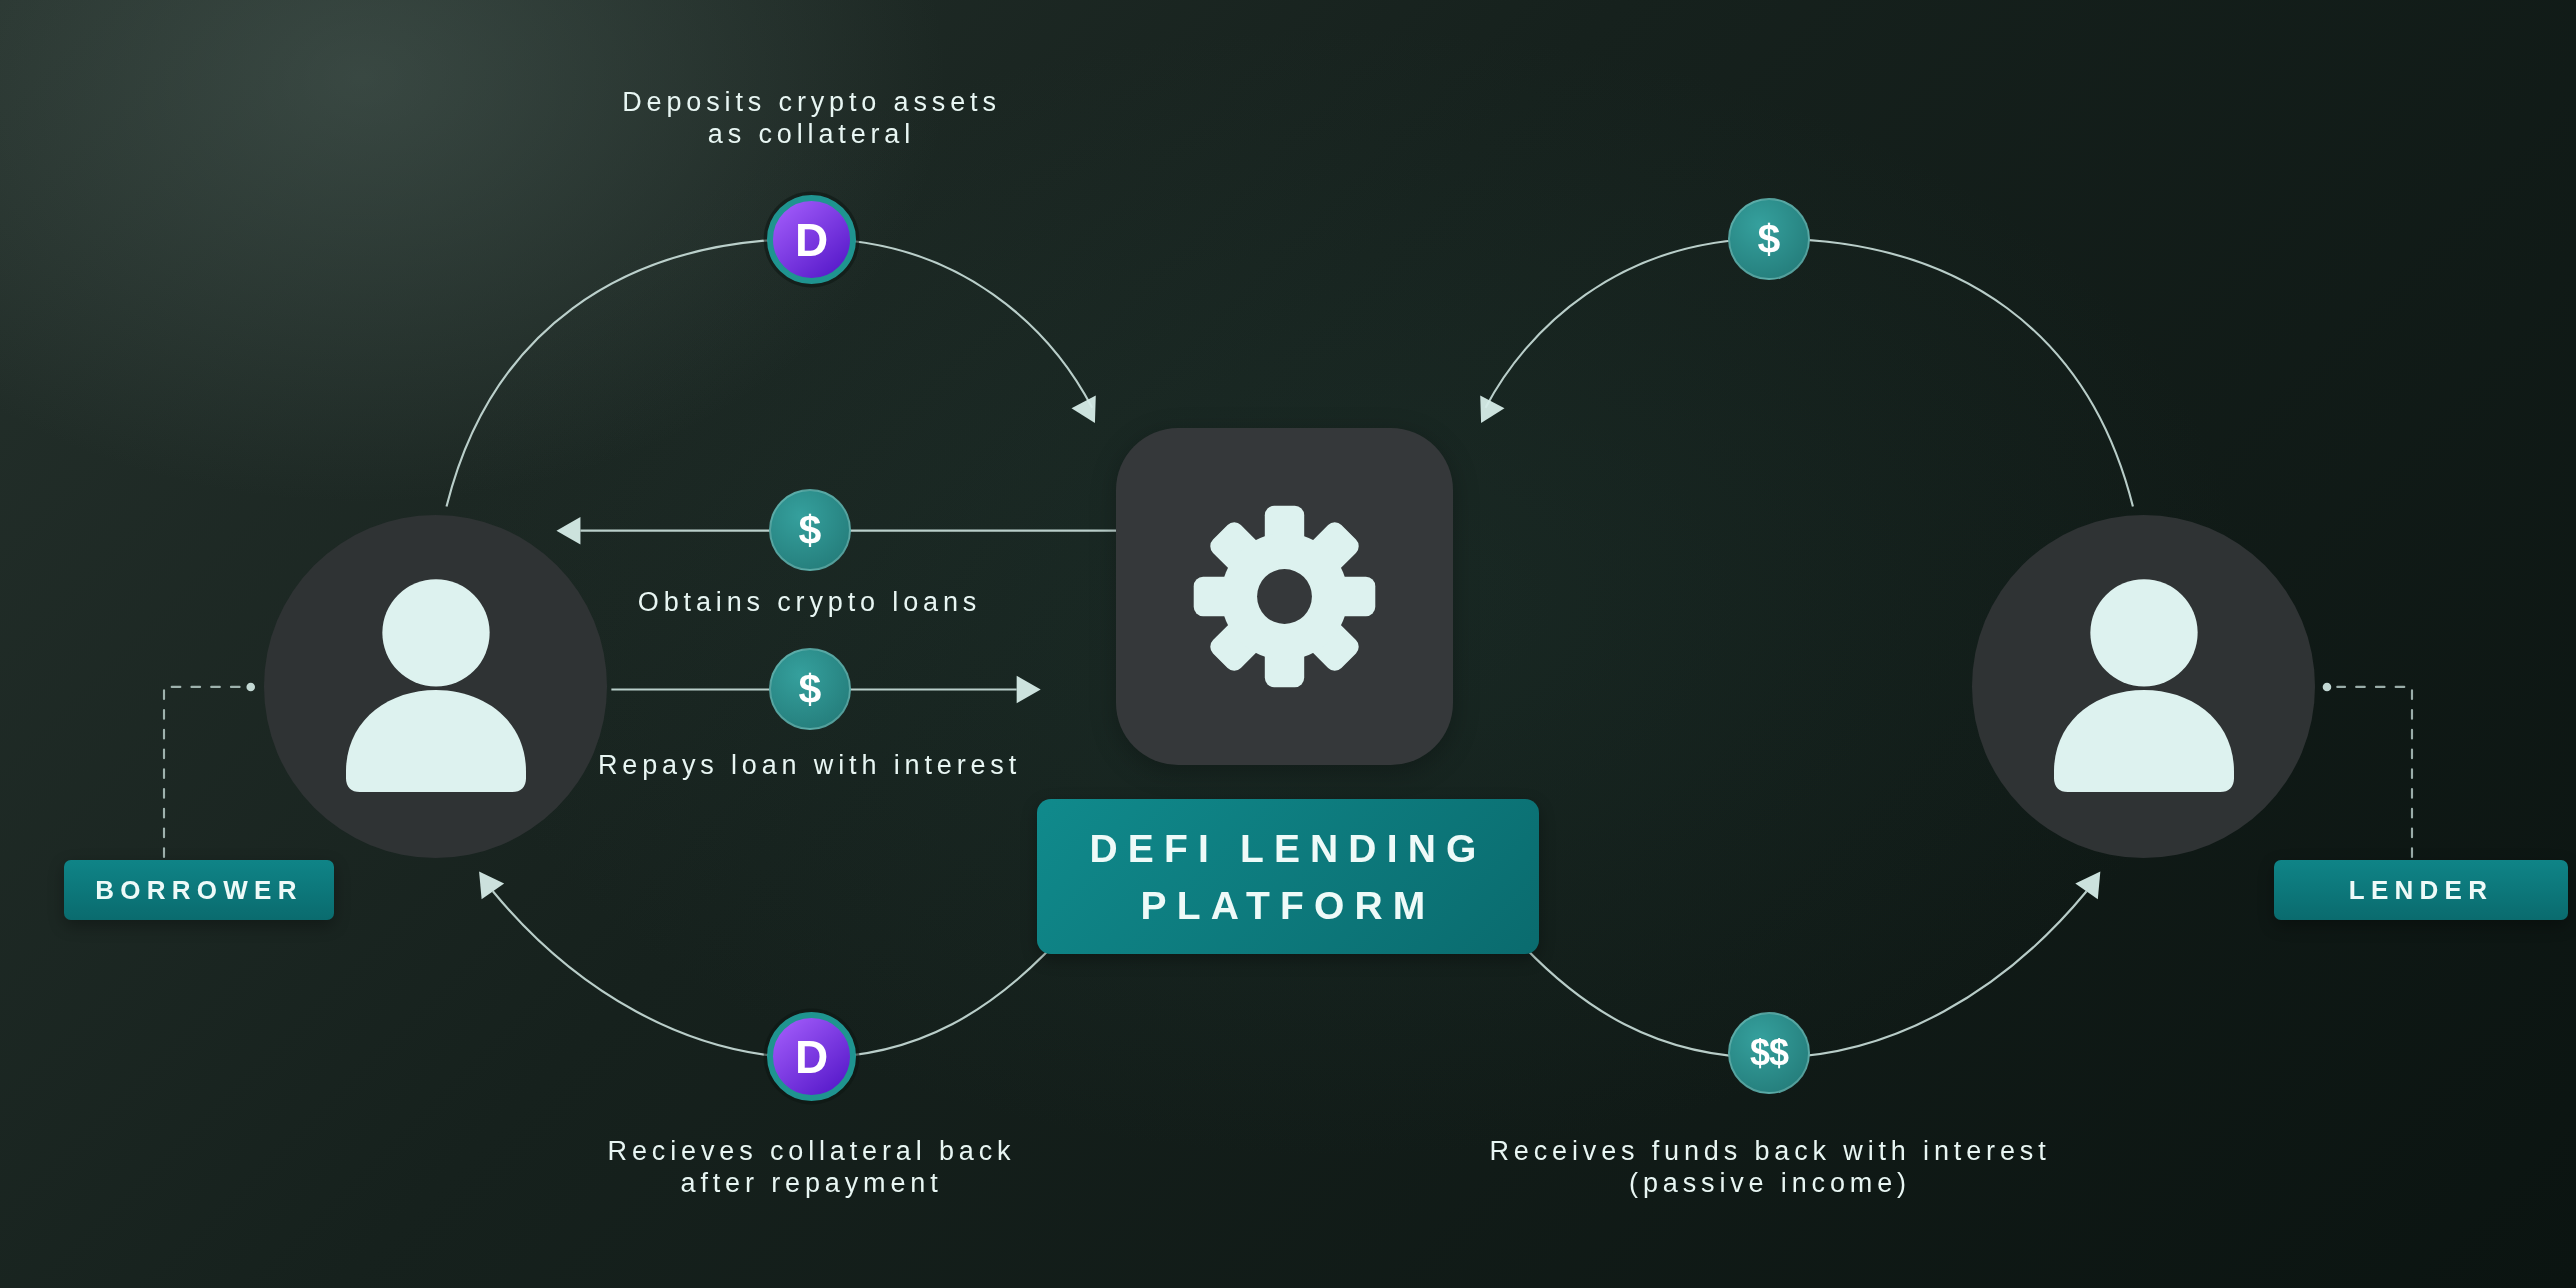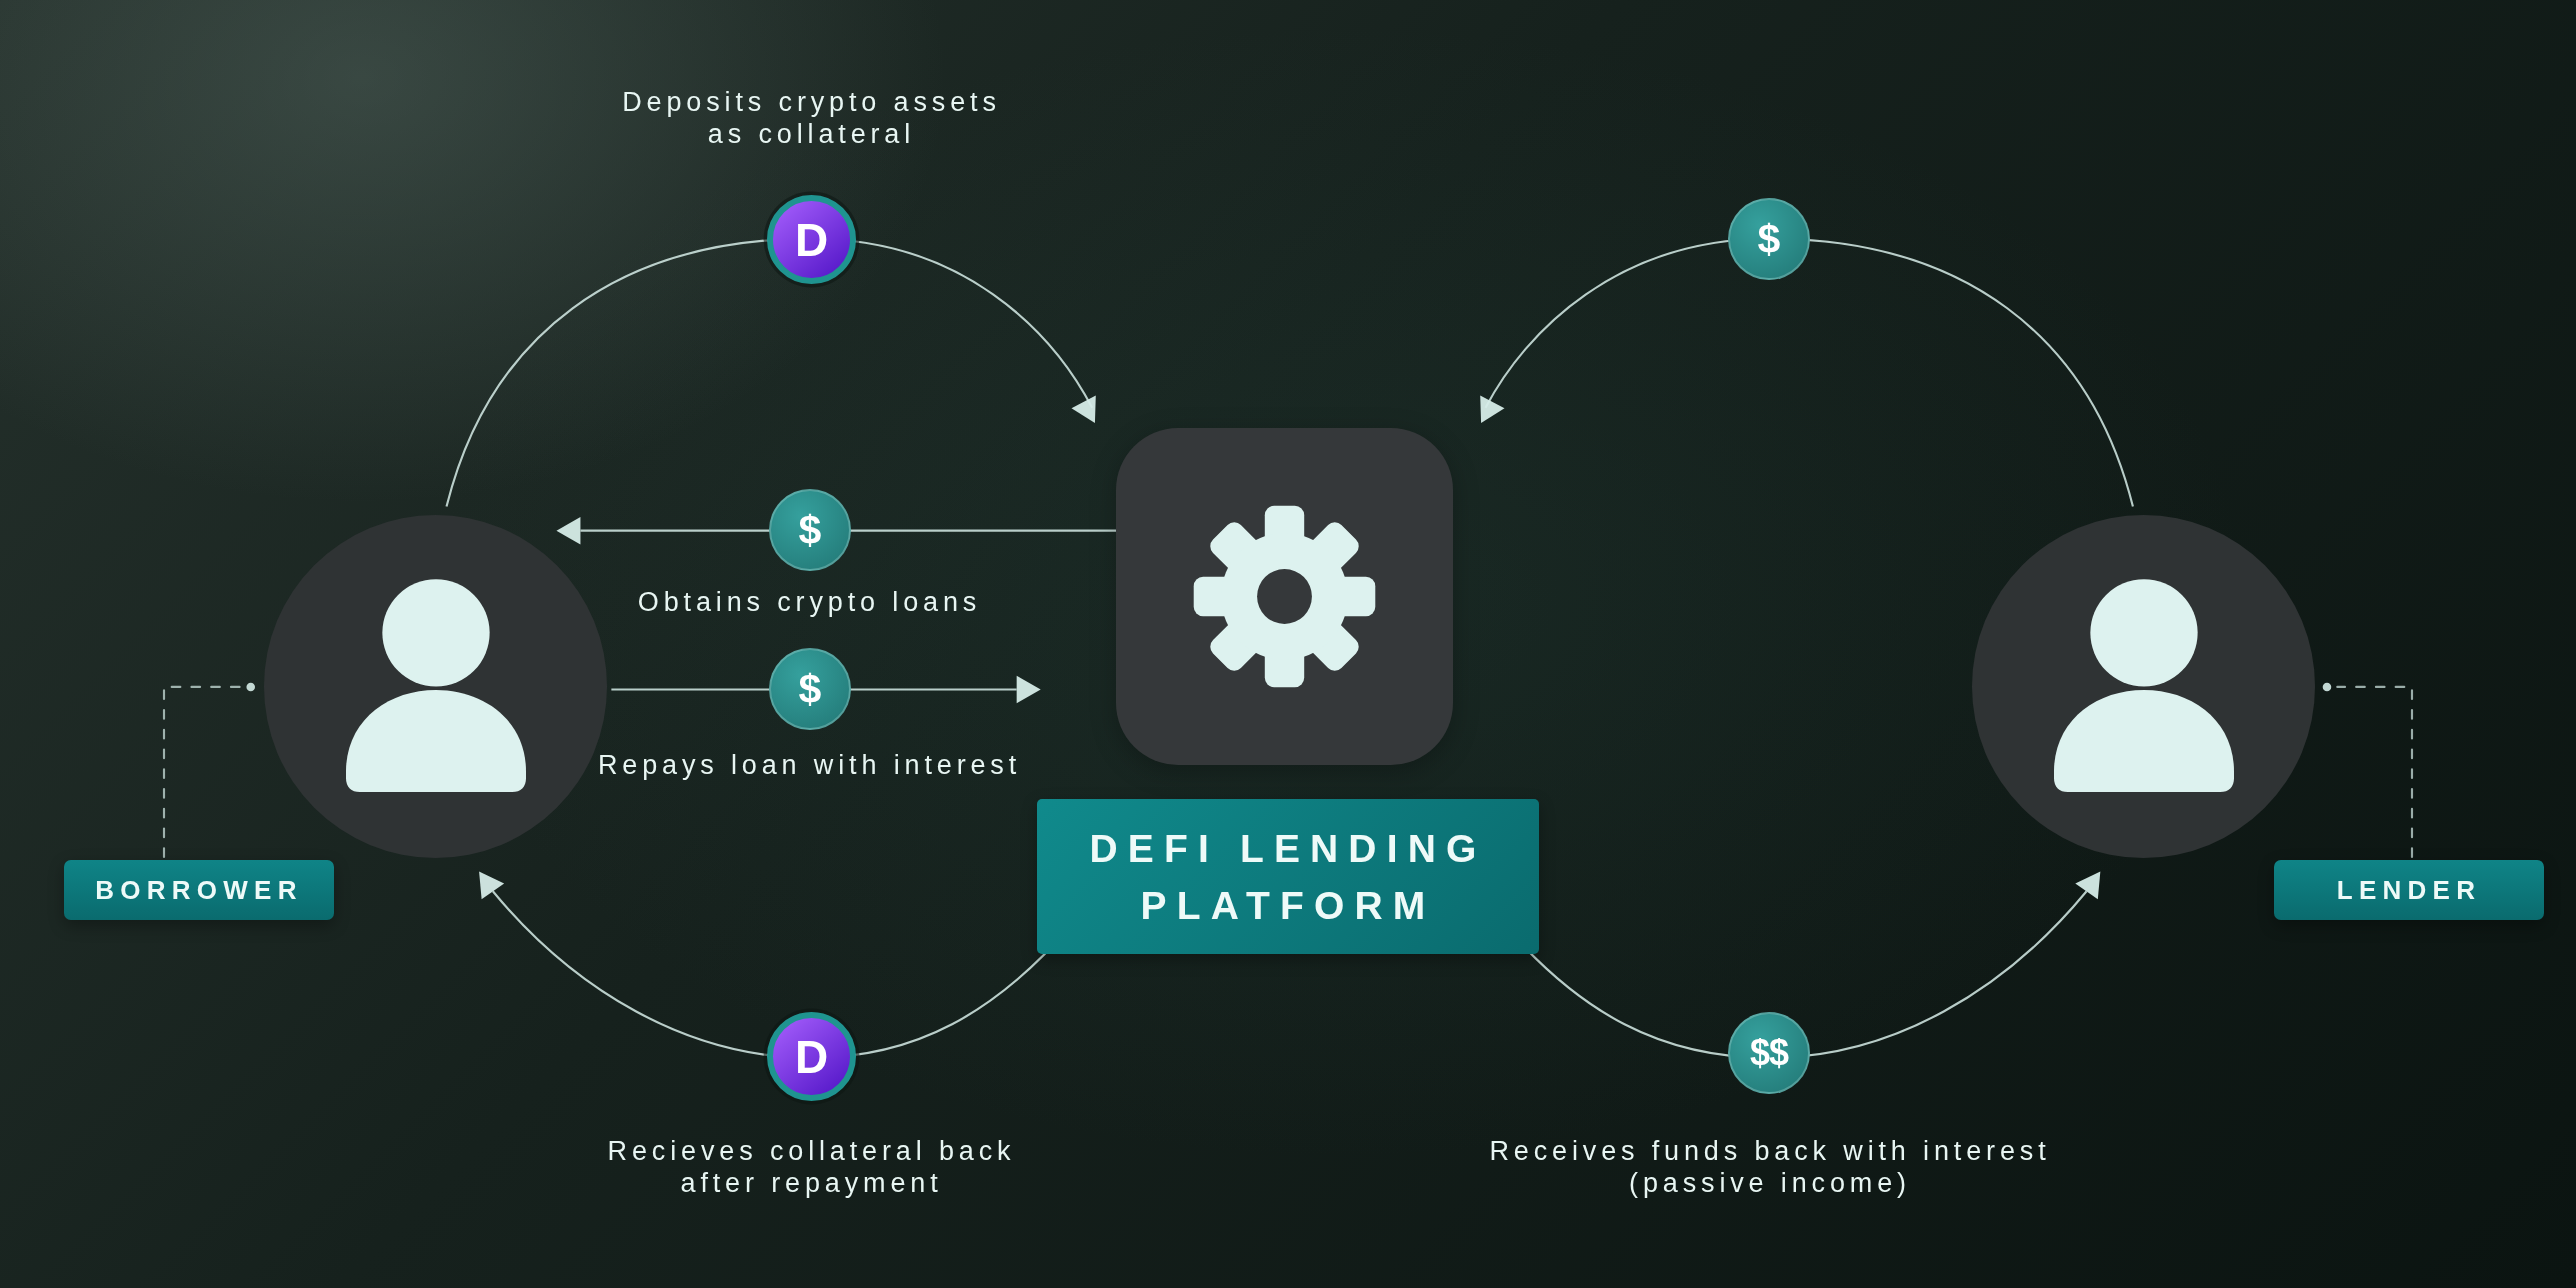--- a/index.html
+++ b/index.html
@@ -31,27 +31,27 @@
     box-shadow:0 6.9px 26px rgba(0,0,0,.25);
   }
 
   .badge{
     position:absolute;z-index:4;color:#eefaf8;font-weight:bold;
     display:flex;align-items:center;justify-content:center;
     background:linear-gradient(180deg,#0f8487,#0a6b6e);
     box-shadow:0 5.2px 15.5px rgba(0,0,0,.3);
   }
   .platform-badge{
-    left:1037px;top:799px;width:502px;height:155px;border-radius:5px;
+    left:1037px;top:799px;width:502px;height:155px;border-radius:14px;
     flex-direction:column;font-size:39px;letter-spacing:.26em;line-height:57px;
     background:linear-gradient(135deg,#108a8c 0%,#0a6b6e 100%);
   }
   .side-badge{height:60px;border-radius:6.9px;font-size:26px;letter-spacing:.24em;}
   .borrower-badge{left:33px;top:860px;width:270px;margin-left:31px;}
-  .lender-badge{left:2274px;top:860px;width:270px;}
+  .lender-badge{left:2274px;top:860px;width:294px;}
 
   .coin{
     position:absolute;border-radius:50%;z-index:3;box-sizing:border-box;
     display:flex;align-items:center;justify-content:center;
     color:#ffffff;font-weight:bold;
   }
   .coin-d{
     width:89px;height:89px;border:6px solid #1f9490;
     background:linear-gradient(140deg,#9a55f5 15%,#5c1ecd 85%);
     font-size:46px;box-shadow:0 0 0 3.4px rgba(12,21,18,.55);

